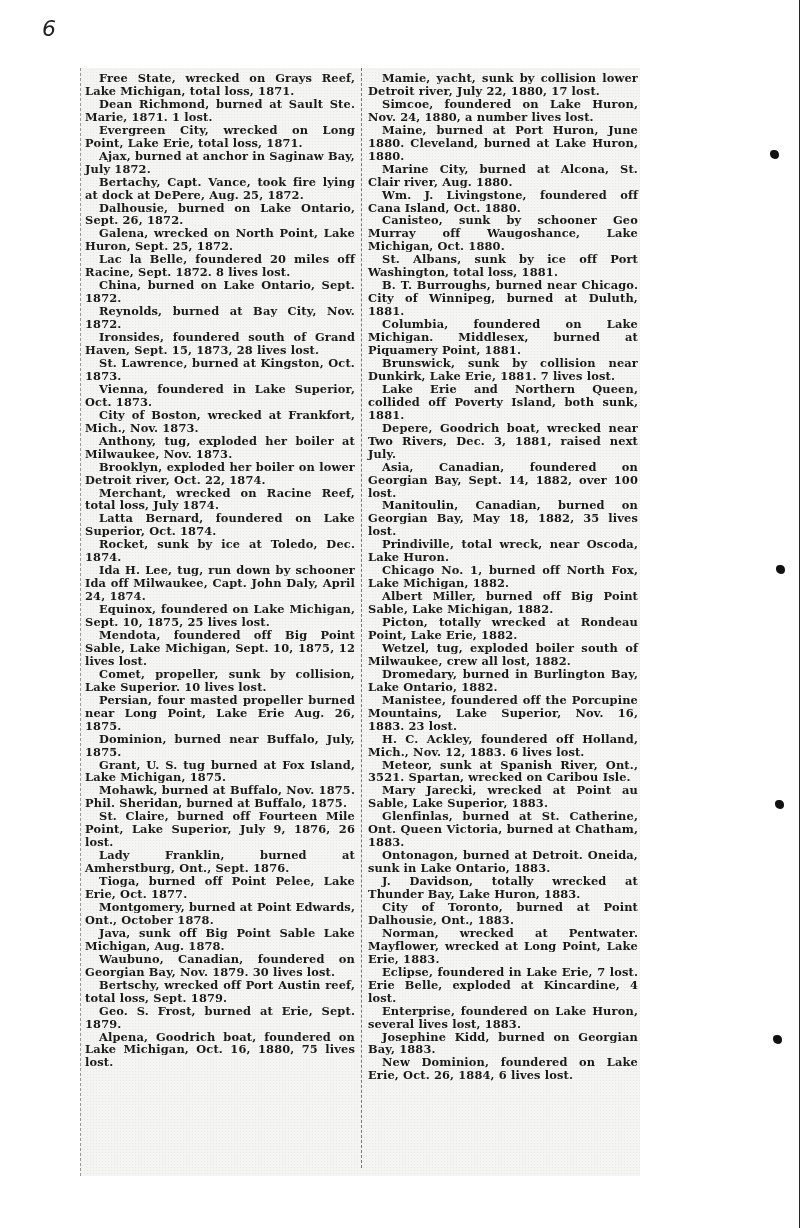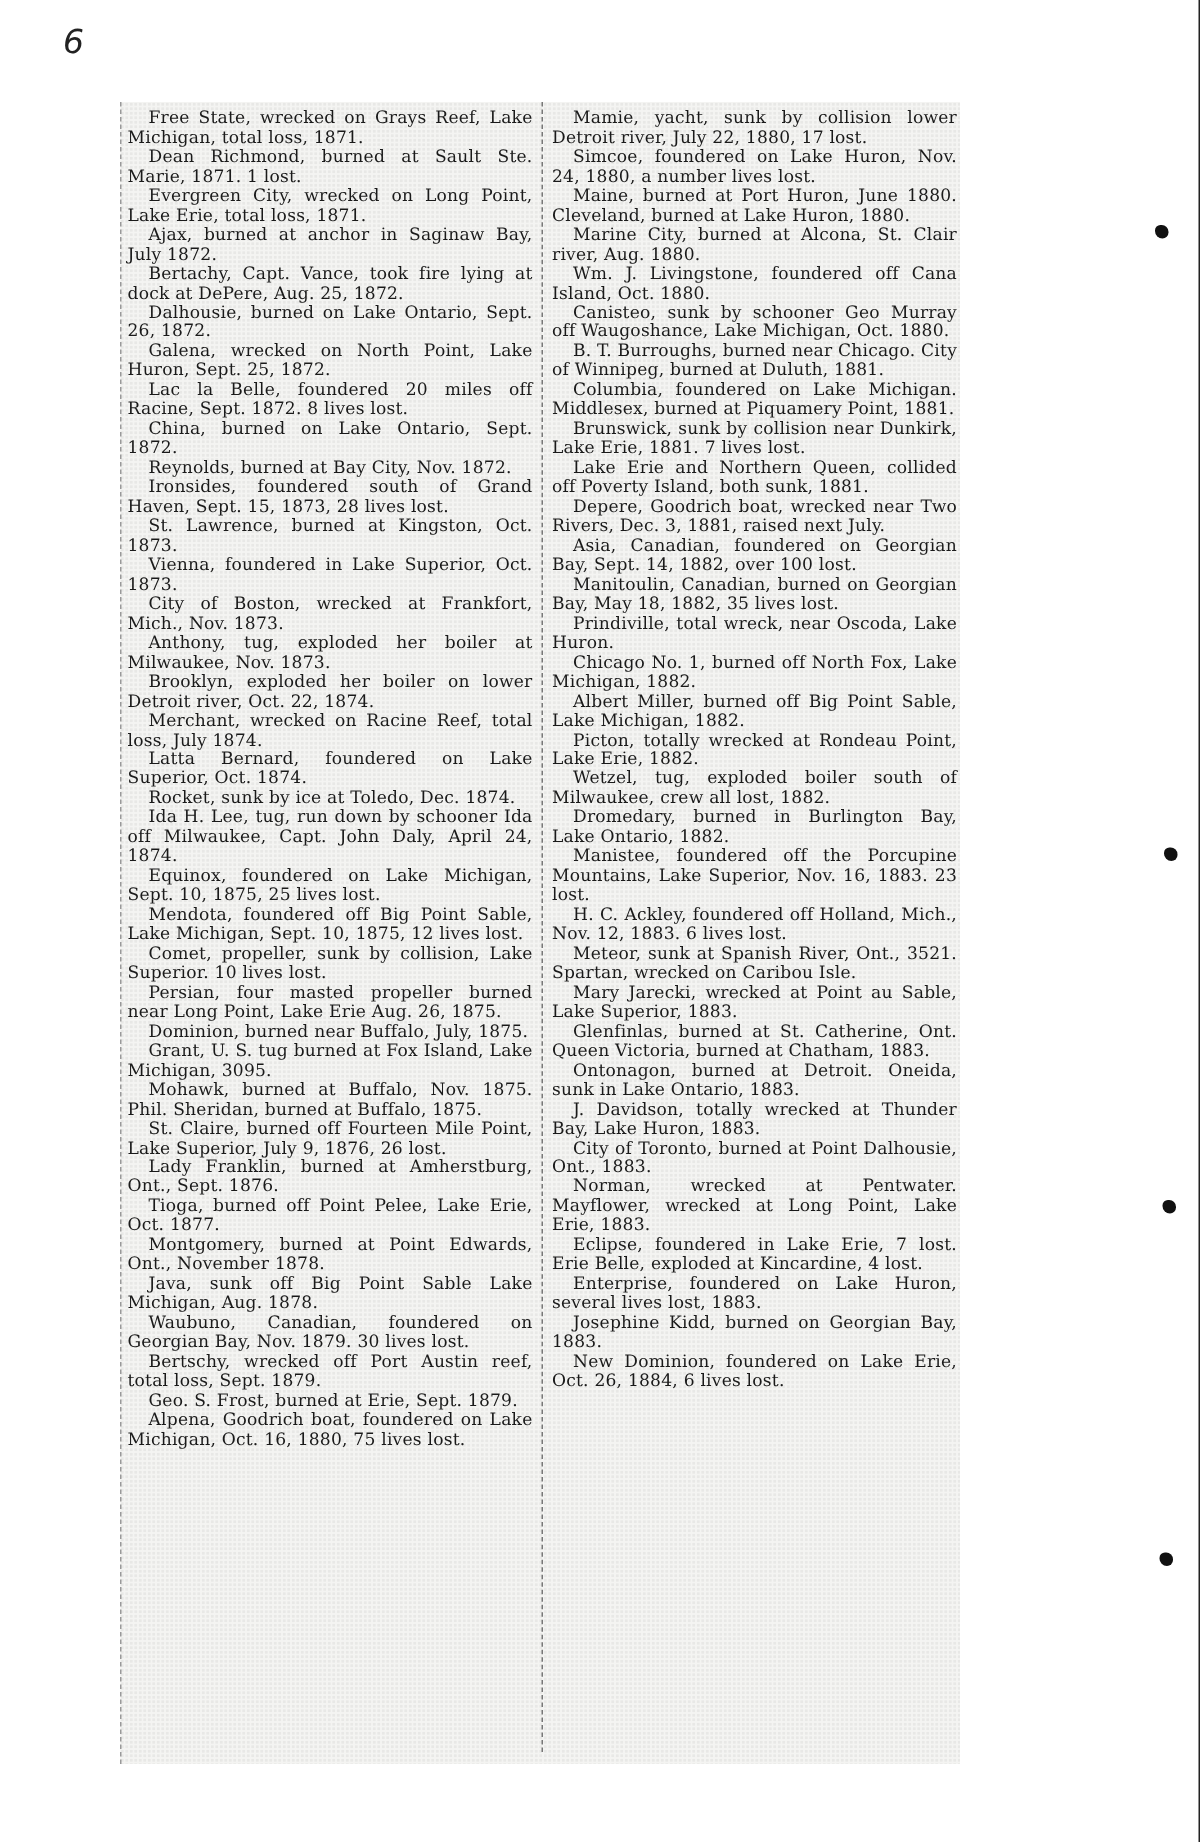--- a/index.html
+++ b/index.html
@@ -13,21 +13,21 @@
     }
     .clipping {
       position: absolute; left: 80px; top: 68px; width: 560px; height: 1108px;
       background: #f4f4f2;
       background-image: radial-gradient(rgba(0,0,0,0.05) 1px, transparent 1px);
       background-size: 3px 3px;
     }
     .col {
       position: absolute; top: 4px; width: 270px;
       font-size: 11.4px; line-height: 12.95px; text-align: justify; letter-spacing: 0.15px;
-      font-weight: 400;
+      font-weight: 700;
     }
     .col-left { left: 5px; }
     .col-right { left: 288px; }
     .col-divider {
       position: absolute; left: 281px; top: 0; width: 1px; height: 1100px;
       border-left: 1px dashed #777;
     }
     .left-edge { position:absolute; left:0; top:0; width:1px; height:1108px; border-left:1px dashed #999; }
     .entry { text-indent: 14px; margin: 0; hyphens: manual; }
     .mark {
@@ -61,40 +61,41 @@
       <p class="entry">Brooklyn, exploded her boiler on lower Detroit river, Oct. 22, 1874.</p>
       <p class="entry">Merchant, wrecked on Racine Reef, total loss, July 1874.</p>
       <p class="entry">Latta Bernard, foundered on Lake Superior, Oct. 1874.</p>
       <p class="entry">Rocket, sunk by ice at Toledo, Dec. 1874.</p>
       <p class="entry">Ida H. Lee, tug, run down by schooner Ida off Milwaukee, Capt. John Daly, April 24, 1874.</p>
       <p class="entry">Equinox, foundered on Lake Michigan, Sept. 10, 1875, 25 lives lost.</p>
       <p class="entry">Mendota, foundered off Big Point Sable, Lake Michigan, Sept. 10, 1875, 12 lives lost.</p>
       <p class="entry">Comet, propeller, sunk by collision, Lake Superior. 10 lives lost.</p>
       <p class="entry">Persian, four masted propeller burned near Long Point, Lake Erie Aug. 26, 1875.</p>
       <p class="entry">Dominion, burned near Buffalo, July, 1875.</p>
-      <p class="entry">Grant, U. S. tug burned at Fox Island, Lake Michigan, 3095.</p>
+      <p class="entry">Grant, U. S. tug burned at Fox Island, Lake Michigan, 1875.</p>
       <p class="entry">Mohawk, burned at Buffalo, Nov. 1875. Phil. Sheridan, burned at Buffalo, 1875.</p>
       <p class="entry">St. Claire, burned off Fourteen Mile Point, Lake Superior, July 9, 1876, 26 lost.</p>
       <p class="entry">Lady Franklin, burned at Amherstburg, Ont., Sept. 1876.</p>
       <p class="entry">Tioga, burned off Point Pelee, Lake Erie, Oct. 1877.</p>
-      <p class="entry">Montgomery, burned at Point Edwards, Ont., November 1878.</p>
+      <p class="entry">Montgomery, burned at Point Edwards, Ont., October 1878.</p>
       <p class="entry">Java, sunk off Big Point Sable Lake Michigan, Aug. 1878.</p>
       <p class="entry">Waubuno, Canadian, foundered on Georgian Bay, Nov. 1879. 30 lives lost.</p>
       <p class="entry">Bertschy, wrecked off Port Austin reef, total loss, Sept. 1879.</p>
       <p class="entry">Geo. S. Frost, burned at Erie, Sept. 1879.</p>
       <p class="entry">Alpena, Goodrich boat, foundered on Lake Michigan, Oct. 16, 1880, 75 lives lost.</p>
     </div>
   <div class="col-divider"></div>
   <div class="col col-right" id="col-right">
       <p class="entry">Mamie, yacht, sunk by collision lower Detroit river, July 22, 1880, 17 lost.</p>
       <p class="entry">Simcoe, foundered on Lake Huron, Nov. 24, 1880, a number lives lost.</p>
       <p class="entry">Maine, burned at Port Huron, June 1880. Cleveland, burned at Lake Huron, 1880.</p>
       <p class="entry">Marine City, burned at Alcona, St. Clair river, Aug. 1880.</p>
       <p class="entry">Wm. J. Livingstone, foundered off Cana Island, Oct. 1880.</p>
       <p class="entry">Canisteo, sunk by schooner Geo Murray off Waugoshance, Lake Michigan, Oct. 1880.</p>
+      <p class="entry">St. Albans, sunk by ice off Port Washington, total loss, 1881.</p>
       <p class="entry">B. T. Burroughs, burned near Chicago. City of Winnipeg, burned at Duluth, 1881.</p>
       <p class="entry">Columbia, foundered on Lake Michigan. Middlesex, burned at Piquamery Point, 1881.</p>
       <p class="entry">Brunswick, sunk by collision near Dunkirk, Lake Erie, 1881. 7 lives lost.</p>
       <p class="entry">Lake Erie and Northern Queen, collided off Poverty Island, both sunk, 1881.</p>
       <p class="entry">Depere, Goodrich boat, wrecked near Two Rivers, Dec. 3, 1881, raised next July.</p>
       <p class="entry">Asia, Canadian, foundered on Georgian Bay, Sept. 14, 1882, over 100 lost.</p>
       <p class="entry">Manitoulin, Canadian, burned on Georgian Bay, May 18, 1882, 35 lives lost.</p>
       <p class="entry">Prindiville, total wreck, near Oscoda, Lake Huron.</p>
       <p class="entry">Chicago No. 1, burned off North Fox, Lake Michigan, 1882.</p>
       <p class="entry">Albert Miller, burned off Big Point Sable, Lake Michigan, 1882.</p>

